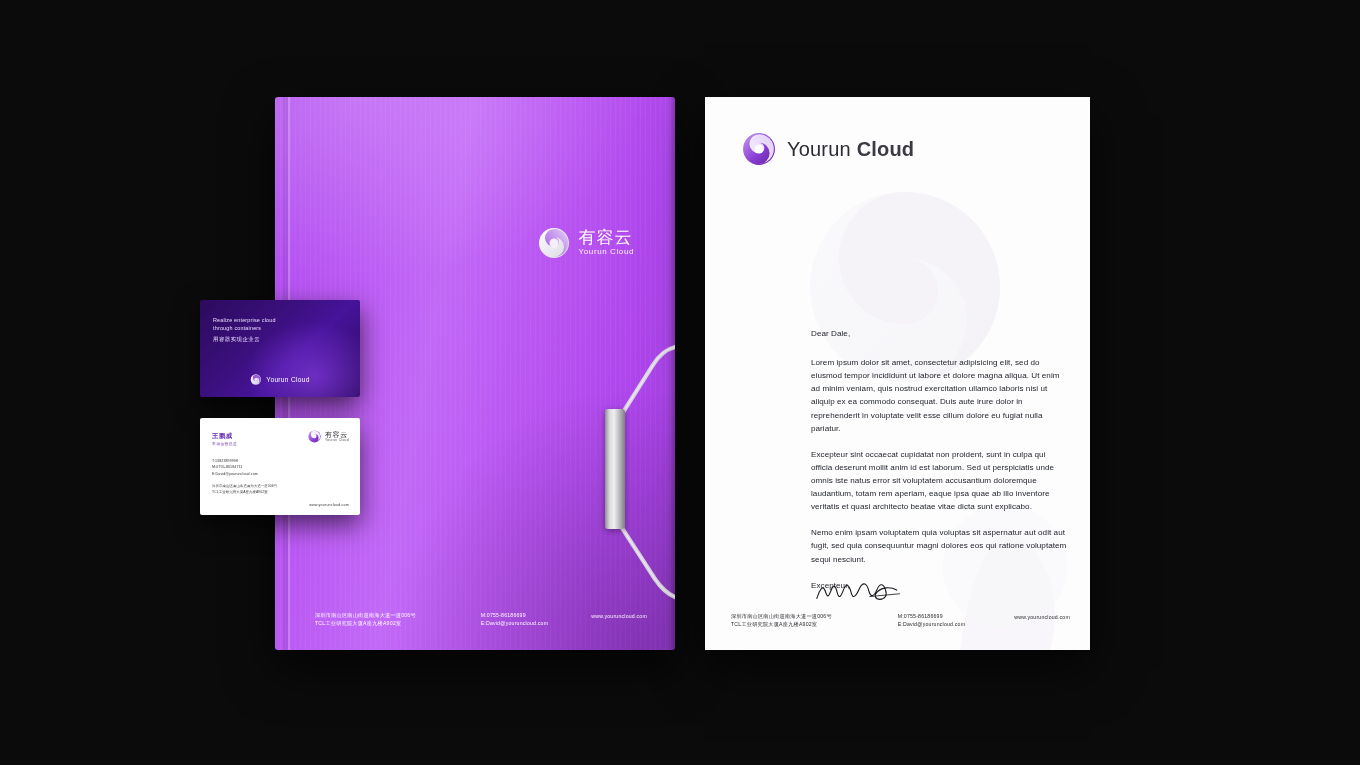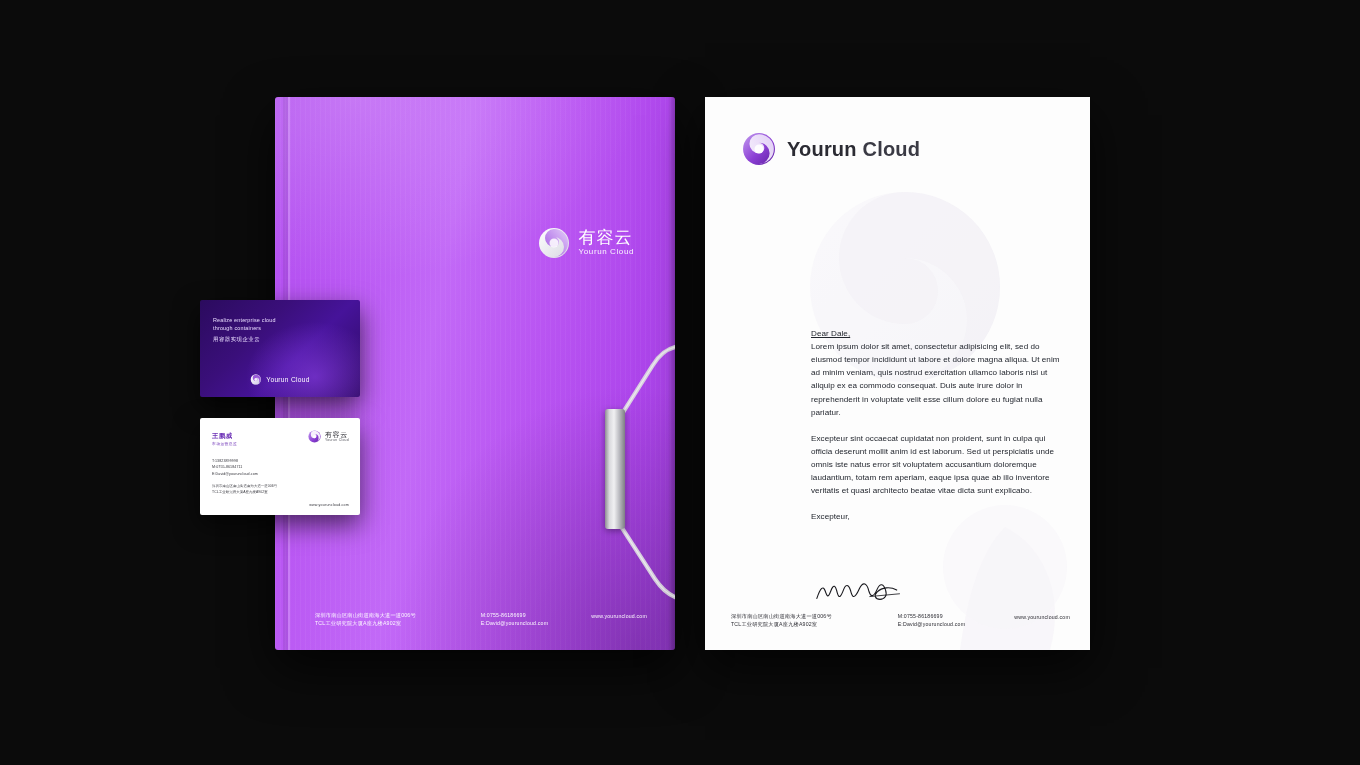--- a/index.html
+++ b/index.html
@@ -160,35 +160,35 @@
     top: 35px;
     display: flex;
     align-items: center;
     gap: 11px;
   }
   .letter-logo .ltxt {
     font-size: 20px;
     color: #2b2b33;
     letter-spacing: 0.2px;
   }
-  .letter-logo .ltxt b { font-weight: 700; }
+  .letter-logo .ltxt b { font-weight: 400; }
   .letter-logo .ltxt span.light { font-weight: 700; color: #3a3a44; }
 
   .letter-body {
     position: absolute;
     left: 106px;
     top: 230px;
     width: 257px;
     color: #22262e;
     font-size: 8.1px;
     line-height: 1.62;
     letter-spacing: 0.05px;
   }
   .letter-body p { margin: 0 0 13px 0; }
-  .letter-body p.salutation { margin-bottom: 0; text-decoration: underline; }
+  .letter-body p.salutation { margin-bottom: 16px; }
   .letter-body p.signoff { margin-bottom: 4px; }
 
   .signature {
     position: absolute;
     left: 108px;
     top: 481px;
     width: 95px;
     height: 26px;
   }
 
@@ -420,20 +420,21 @@
         </svg>
         <div class="ltxt">
           <b>Yourun</b><span class="light">&nbsp;</span><span class="light">Cloud</span>
         </div>
       </div>
 
       <div class="letter-body">
         <p class="salutation">Dear Dale,</p>
         <p>Lorem ipsum dolor sit amet, consectetur adipisicing elit, sed do eiusmod tempor incididunt ut labore et dolore magna aliqua. Ut enim ad minim veniam, quis nostrud exercitation ullamco laboris nisi ut aliquip ex ea commodo consequat. Duis aute irure dolor in reprehenderit in voluptate velit esse cillum dolore eu fugiat nulla pariatur.</p>
         <p>Excepteur sint occaecat cupidatat non proident, sunt in culpa qui officia deserunt mollit anim id est laborum. Sed ut perspiciatis unde omnis iste natus error sit voluptatem accusantium doloremque laudantium, totam rem aperiam, eaque ipsa quae ab illo inventore veritatis et quasi architecto beatae vitae dicta sunt explicabo.</p>
+        <p>Nemo enim ipsam voluptatem quia voluptas sit aspernatur aut odit aut fugit, sed quia consequuntur magni dolores eos qui ratione voluptatem sequi nesciunt.</p>
         <p class="signoff">Excepteur,</p>
       </div>
 
       <svg class="signature" viewBox="0 0 100 28">
         <path d="M3 22 C 7 10, 10 8, 12 14 C 14 20, 15 22, 18 14 C 21 6, 23 8, 25 16 C 27 23, 29 20, 32 12
                  C 35 5, 38 8, 40 16 C 42 23, 45 20, 49 11 C 53 3, 57 6, 59 14 C 61 21, 64 21, 68 12
                  C 71 5, 75 6, 77 13 C 79 19, 76 23, 71 23 C 66 23, 64 19, 68 15 C 73 10, 82 9, 89 13" fill="none" stroke="#1a1a1f" stroke-width="1.2" stroke-linecap="round" stroke-linejoin="round"></path>
         <path d="M60 20 L 92 17" fill="none" stroke="#1a1a1f" stroke-width="0.9" stroke-linecap="round"></path>
       </svg>
 

